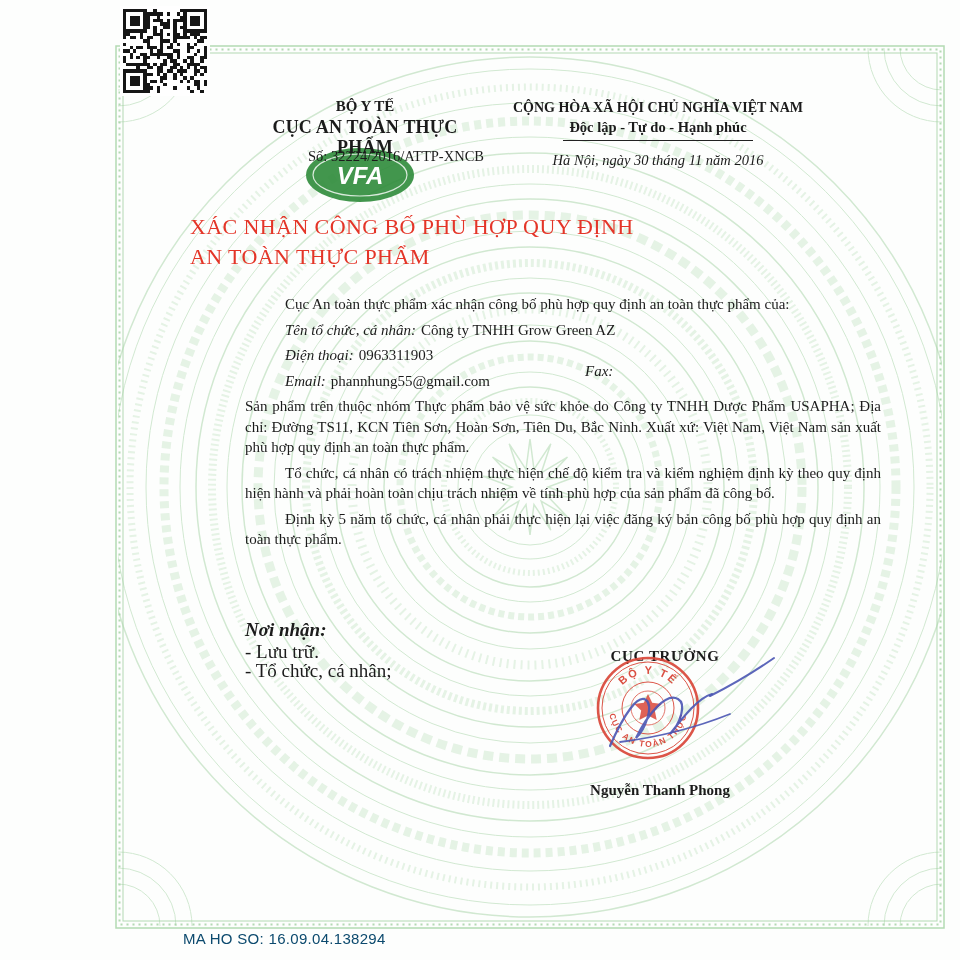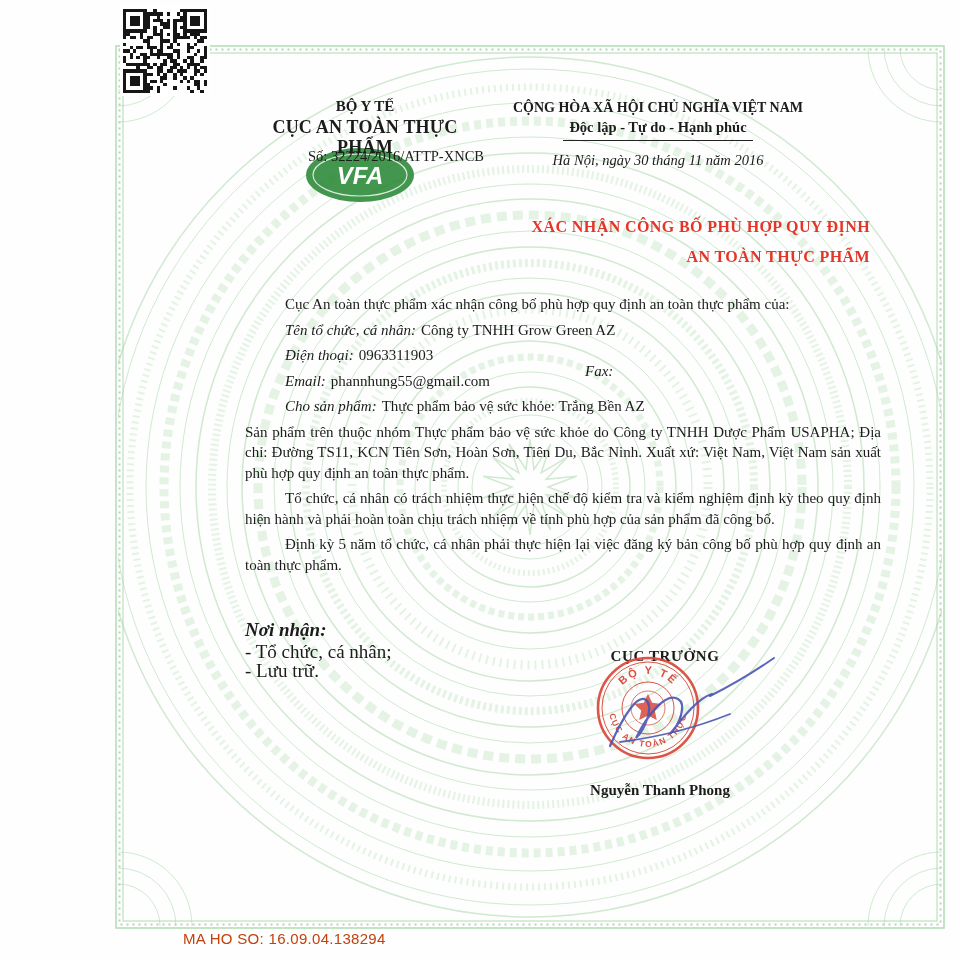--- a/index.html
+++ b/index.html
@@ -19,22 +19,22 @@
   .hdr-left .l2{font-weight:bold;font-size:18px;line-height:20px;letter-spacing:.2px;}
   .vfa{position:absolute;left:304px;top:146px;width:112px;height:58px;z-index:2;}
   .doc-number{position:absolute;left:246px;top:148px;width:238px;text-align:right;font-size:14.5px;z-index:3;}
 
   .hdr-right{position:absolute;left:498px;top:98px;width:320px;text-align:center;z-index:3;}
   .hdr-right .country{font-weight:bold;font-size:14px;line-height:20px;}
   .hdr-right .motto{display:inline-block;font-weight:bold;font-size:14.5px;line-height:19px;
      border-bottom:1.5px solid #222;padding:0 6px 3px 6px;}
   .hdr-right .pdate{font-style:italic;font-size:14.5px;margin-top:11px;}
 
-  .title{position:absolute;left:190px;top:212px;width:680px;text-align:right;z-index:3;
-    color:var(--title-red,#e43528);font-weight:bold;font-size:16px;line-height:30px;letter-spacing:.4px;}
+  .title{position:absolute;left:190px;top:212px;width:680px;text-align:left;z-index:3;
+    color:var(--title-red,#e43528);font-weight:normal;font-size:22px;line-height:30px;letter-spacing:.4px;}
 
   .content{position:absolute;left:245px;top:294px;width:636px;z-index:3;
     font-size:15px;line-height:20.5px;text-align:justify;}
   .content p{margin:0;}
   .intro{margin:0 0 5px 40px !important;text-align:left;}
   .field{margin:0 0 5px 40px !important;position:relative;text-align:left;}
   .lbl{font-style:italic;margin-right:5px;}
   .fax{position:absolute;left:300px;top:16px;}
   .para{margin-top:5px !important;}
   .para.ind{text-indent:40px;}
@@ -44,21 +44,21 @@
   .signer-title{position:absolute;left:560px;top:628px;width:210px;text-align:center;z-index:3;
     font-weight:bold;font-size:15px;letter-spacing:.6px;margin-top:20px;}
   .seal{position:absolute;left:548px;top:642px;width:260px;height:132px;z-index:4;}
   .stamp-ink{stroke:var(--stamp-red,#d94638);fill:none;opacity:.92;}
   .stamp-text{fill:var(--stamp-red,#d94638);font-family:"Liberation Sans","DejaVu Sans",sans-serif;font-weight:bold;opacity:.95;}
   .sig-ink{stroke:var(--signature-blue,#4a55b2);fill:none;stroke-linecap:round;opacity:.9;}
   .signer-name{position:absolute;left:555px;top:782px;width:210px;text-align:center;z-index:5;
     font-weight:bold;font-size:15px;}
 
   .ma-ho-so{position:absolute;left:183px;top:930px;z-index:3;
-    font-family:"Liberation Sans","DejaVu Sans",sans-serif;font-size:15px;color:#c2410c;letter-spacing:.3px;}
+    font-family:"Liberation Sans","DejaVu Sans",sans-serif;font-size:15px;color:#0c4a6e;letter-spacing:.3px;}
 </style>
 </head>
 <body>
 
 <div class="page">
 
   <svg class="bg-svg" viewBox="0 0 960 960" aria-hidden="true">
     <defs>
       <clipPath id="frameClip">
           <rect x="118" y="48" width="824" height="878"></rect>
@@ -451,33 +451,30 @@
     <p class="field">
       <span class="lbl">Tên tổ chức, cá nhân:</span><span class="val">Công ty TNHH Grow Green AZ</span>
     </p>
     <p class="field">
       <span class="lbl">Điện thoại:</span><span class="val">0963311903</span>
       <span class="fax"><span class="lbl">Fax:</span><span class="val"></span></span>
     </p>
     <p class="field">
       <span class="lbl">Email:</span><span class="val">phannhung55@gmail.com</span>
     </p>
-    <p class="field">
-      <span class="lbl">Cho sản phẩm:</span><span class="val">Thực phẩm bảo vệ sức khỏe: Trắng Bền AZ</span>
-    </p>
 
     <p class="para">Sản phẩm trên thuộc nhóm Thực phẩm bảo vệ sức khỏe do Công ty TNHH Dược Phẩm USAPHA; Địa chỉ: Đường TS11, KCN Tiên Sơn, Hoàn Sơn, Tiên Du, Bắc Ninh.  Xuất xứ: Việt Nam, Việt Nam sản xuất phù hợp quy định an toàn thực phẩm.</p>
     <p class="para ind">Tổ chức, cá nhân có trách nhiệm thực hiện chế độ kiểm tra và kiểm nghiệm định kỳ theo quy định hiện hành và phải hoàn toàn chịu trách nhiệm về tính phù hợp của sản phẩm đã công bố.</p>
     <p class="para ind">Định kỳ 5 năm tổ chức, cá nhân phải thực hiện lại việc đăng ký bản công bố phù hợp quy định an toàn thực phẩm.</p>
   </div>
 
   <div class="recipients">
     <div class="rt">Nơi nhận:</div>
+    <div>- Lưu trữ.</div>
     <div>- Tổ chức, cá nhân;</div>
-    <div>- Lưu trữ.</div>
   </div>
 
   <div class="signer-title">CỤC TRƯỞNG</div>
 
   <svg class="seal" viewBox="0 0 260 132">
     <circle cx="100" cy="66" r="50" class="stamp-ink" stroke-width="2.6"></circle>
     <circle cx="100" cy="66" r="46" class="stamp-ink" stroke-width="1"></circle>
     <circle cx="100" cy="66" r="26" class="stamp-ink" stroke-width="1"></circle>
     <defs>
       <path id="arcTop" d="M 66 66 A 34 34 0 0 1 134 66"></path>

